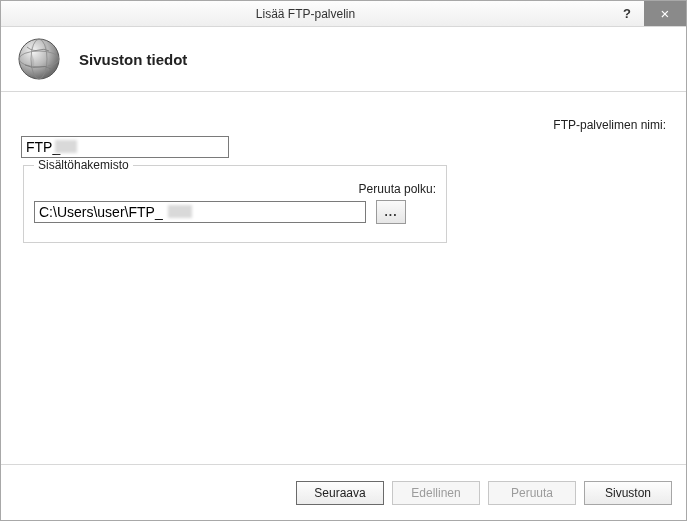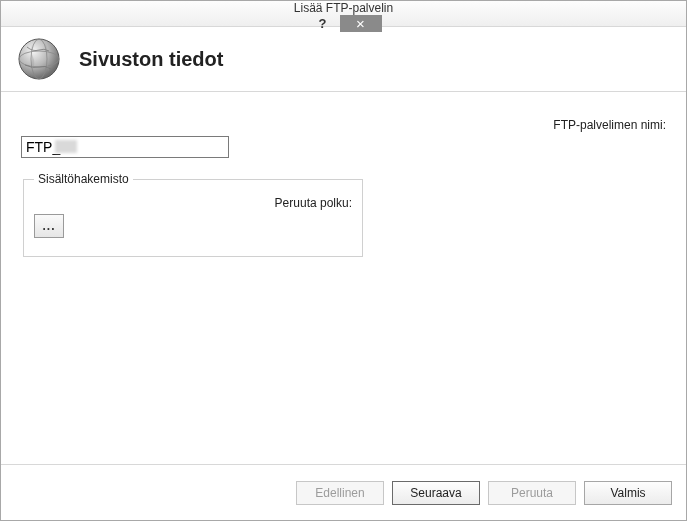--- a/index.html
+++ b/index.html
@@ -19,21 +19,20 @@
     flex-direction: column;
     background: #fff;
   }
   .titlebar {
     height: 26px;
     background: linear-gradient(#fdfdfd, #efefef);
     border-bottom: 1px solid #d8d8d8;
     display: flex;
     align-items: center;
     position: relative;
-    flex-direction: column;
   }
   .titlebar .title {
     flex: 1;
     text-align: center;
     color: #333;
     font-size: 12px;
   }
   .titlebar .btns {
     display: flex;
     height: 100%;
@@ -64,21 +63,21 @@
     display: flex;
     align-items: center;
     padding: 0 14px;
     background: #fff;
   }
   .header .globe {
     width: 48px; height: 48px;
     margin-right: 16px;
   }
   .header h1 {
-    font-size: 20px;
+    font-size: 15px;
     font-weight: bold;
     color: #222;
     margin: 0;
   }
 
   .body {
     flex: 1;
     padding: 26px 20px 0 20px;
     position: relative;
     background: #fff;
@@ -102,24 +101,23 @@
   }
   .nameWrap { position: relative; display: inline-block; }
   .blur {
     position: absolute;
     background: #d9d9d9;
     filter: blur(1.5px);
   }
   .blur1 { left: 34px; top: 4px; width: 22px; height: 13px; }
 
   fieldset.group {
-    margin-top: 14px;
     border: 1px solid #d0d0d0;
     padding: 10px 10px 18px 10px;
-    width: 340px;
+    width: 424px;
   }
   fieldset.group legend {
     padding: 0 4px;
     color: #222;
   }
   .pathRow {
     display: flex;
     align-items: center;
     gap: 10px;
     margin-top: 2px;
@@ -207,25 +205,29 @@
     <label class="field-label">FTP-palvelimen nimi:</label>
     <span class="nameWrap">
       <input type="text" class="nameInput" value="FTP_" style="">
       <span class="blur blur1"></span>
     </span>
 
     <fieldset class="group">
       <legend>Sisältöhakemisto</legend>
       <label class="field-label">Peruuta polku:</label>
       <div class="pathRow">
+        <span class="pathWrap">
+          <input type="text" class="pathInput" value="C:\Users\user\FTP_" style="">
+          <span class="blur blur2"></span>
+        </span>
         <div class="browse-btn">...</div>
       </div>
     </fieldset>
   </div>
 
   <div class="footer">
+    <div class="btn primary">Seuraava</div>
     <div class="btn disabled">Edellinen</div>
-    <div class="btn primary">Seuraava</div>
     <div class="btn disabled">Peruuta</div>
-    <div class="btn">Valmis</div>
+    <div class="btn">Sivuston</div>
   </div>
 
 </div>
 
 </body></html>

